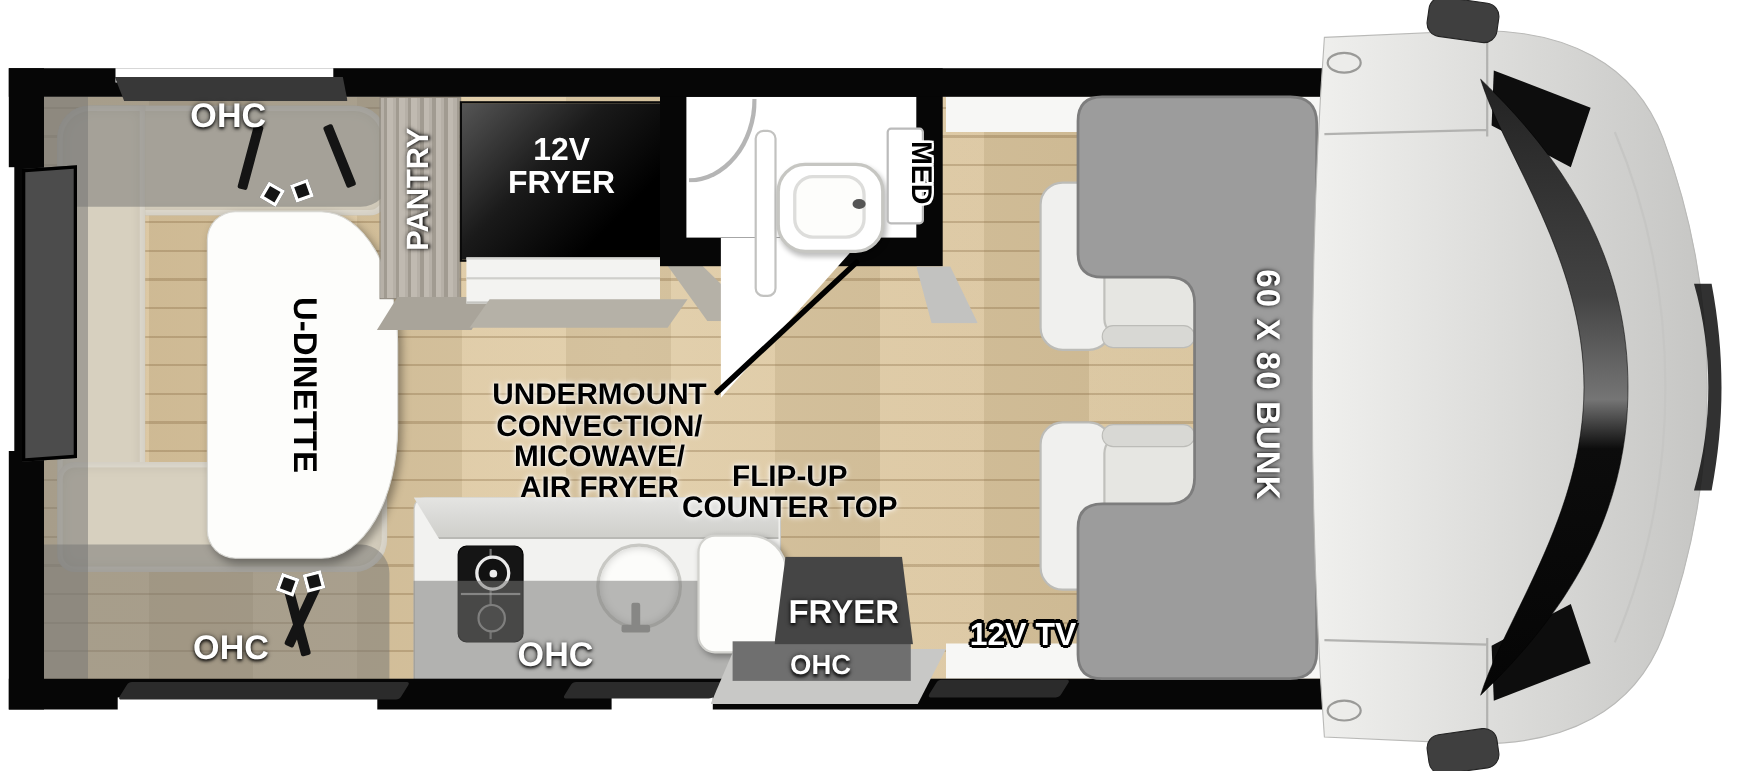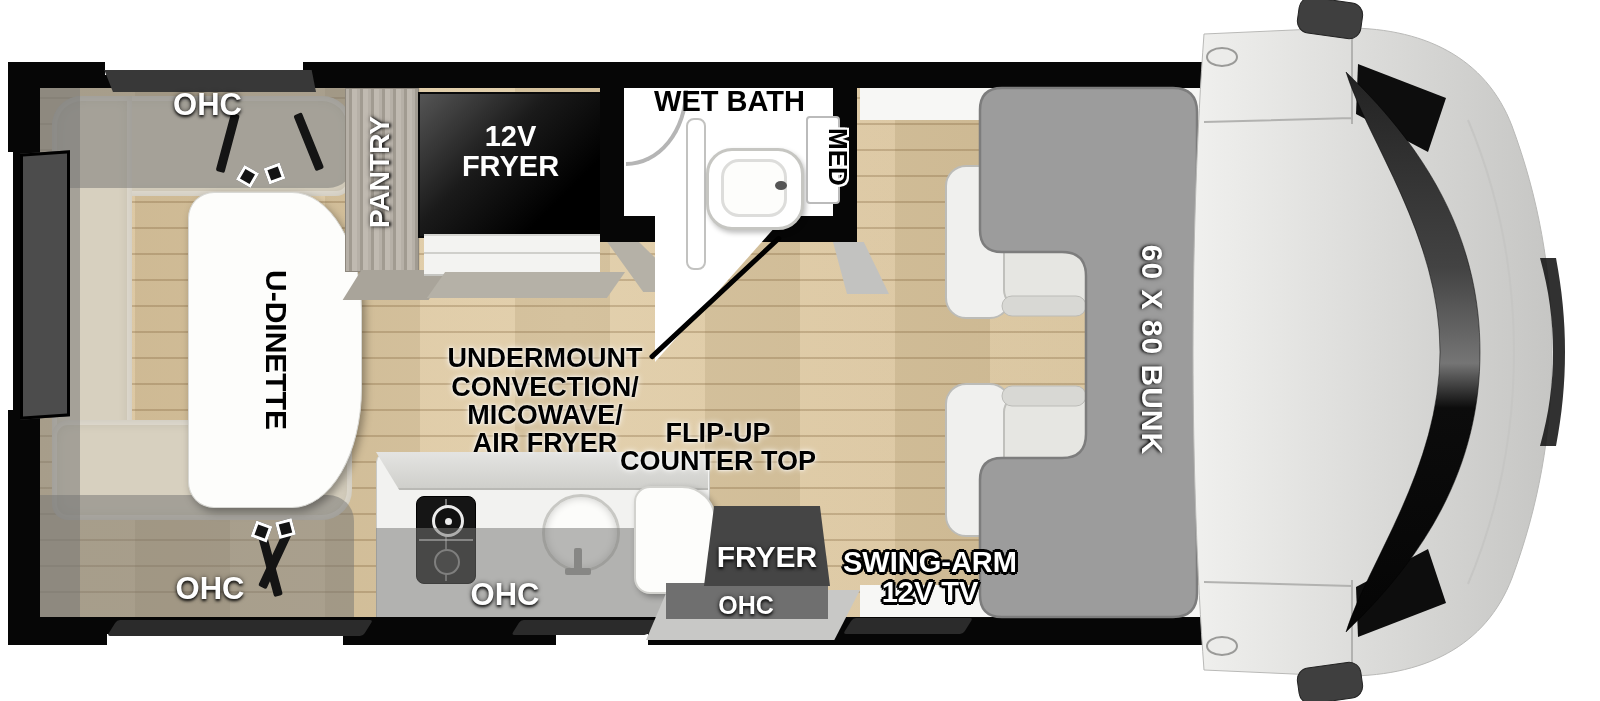--- a/index.html
+++ b/index.html
@@ -206,38 +206,36 @@
   <div class="lbl white-lbl" style="left:155px;top:572px;width:110px;height:34px;font-size:31px;">OHC</div>
   <div class="lbl white-lbl" style="left:450px;top:578px;width:110px;height:34px;font-size:31px;">OHC</div>
   <div class="lbl white-lbl" style="left:690px;top:590px;width:112px;height:30px;font-size:25px;">OHC</div>
   <div class="lbl white-lbl" style="left:290px;top:157px;width:180px;height:30px;font-size:28px;transform:rotate(-90deg);">PANTRY</div>
 
   <div class="lbl lbl-col" style="left:418px;top:116px;width:185px;height:70px;color:#fff;font-size:29px;">
     <span>12V</span>
     <span>FRYER</span>
   </div>
 
-  <div class="lbl black-lbl" style="left:624px;top:86px;width:211px;height:30px;font-size:29px;">WET BATH</div>
   <div class="lbl outline-w" style="left:777px;top:143px;width:120px;height:28px;font-size:26px;font-weight:800;transform:rotate(90deg);">MED</div>
   <div class="lbl black-lbl" style="left:156px;top:334px;width:240px;height:32px;font-size:30px;transform:rotate(90deg);">U-DINETTE</div>
 
   <div class="lbl lbl-col black-lbl halo" style="left:606px;top:416px;width:224px;height:62px;font-size:27px;">
     <span>FLIP-UP</span>
     <span>COUNTER TOP</span>
   </div>
 
   <div class="lbl lbl-col black-lbl halo" style="left:378px;top:342px;width:334px;height:118px;font-size:27px;">
     <span>UNDERMOUNT</span>
     <span>CONVECTION/</span>
     <span>MICOWAVE/</span>
     <span>AIR FRYER</span>
   </div>
 
   <div class="lbl white-lbl" style="left:704px;top:540px;width:126px;height:34px;font-size:30px;">FRYER</div>
 
   <div class="lbl lbl-col outline-b" style="left:818px;top:544px;width:224px;height:66px;font-size:29px;font-weight:800;">
-    <span>SWING-ARM</span>
     <span>12V TV</span>
   </div>
 
   <div class="lbl white-lbl" style="left:1032px;top:333px;width:240px;height:34px;font-size:30px;letter-spacing:1px;transform:rotate(90deg);">60 X 80 BUNK</div>
 
 </div>
 
 </body></html>

